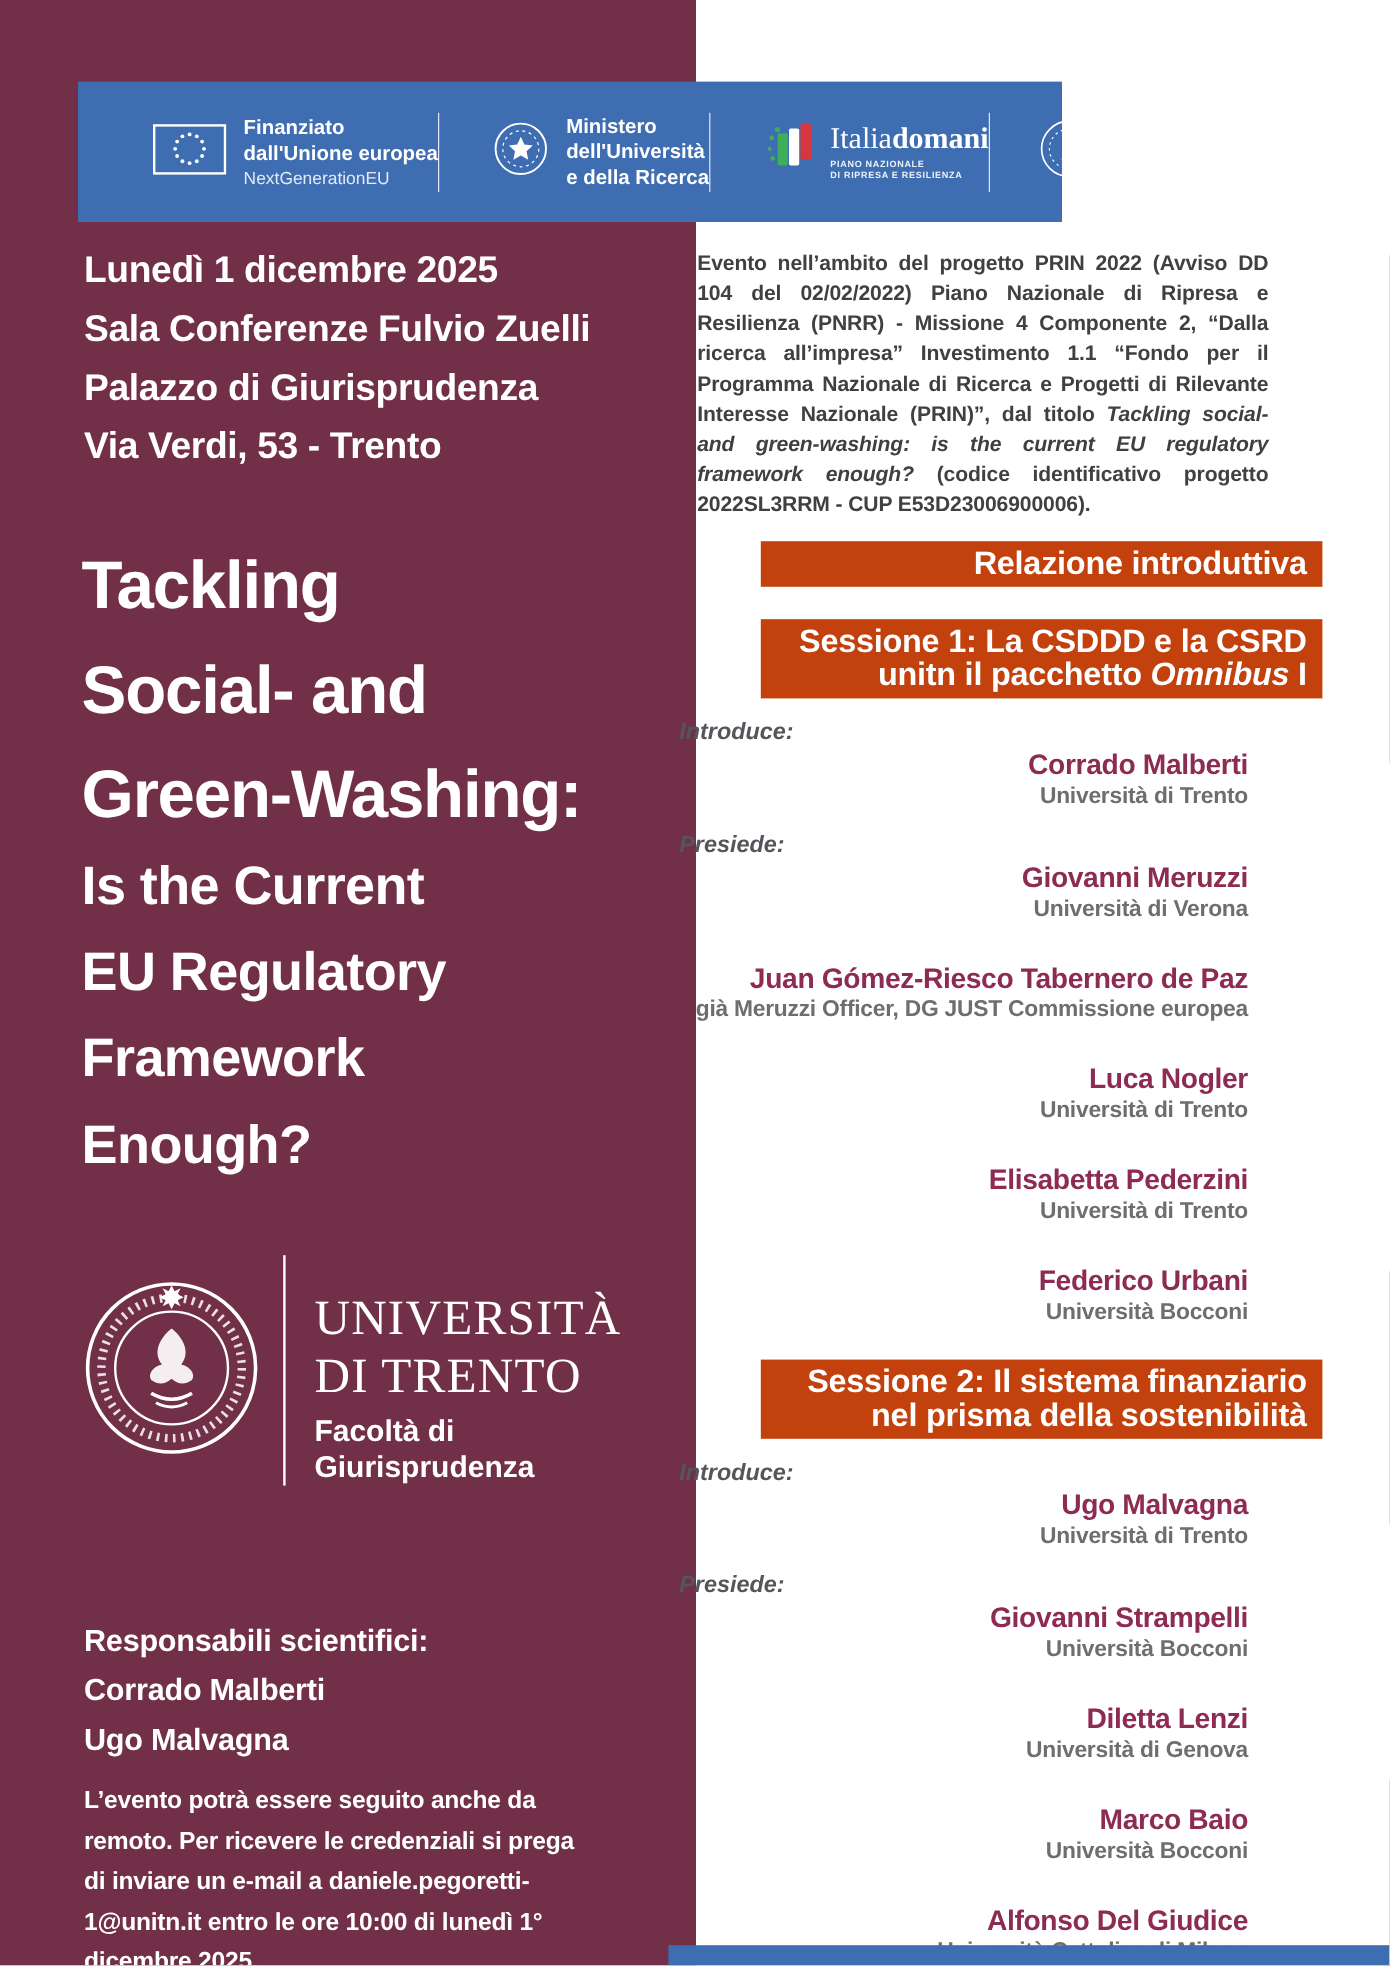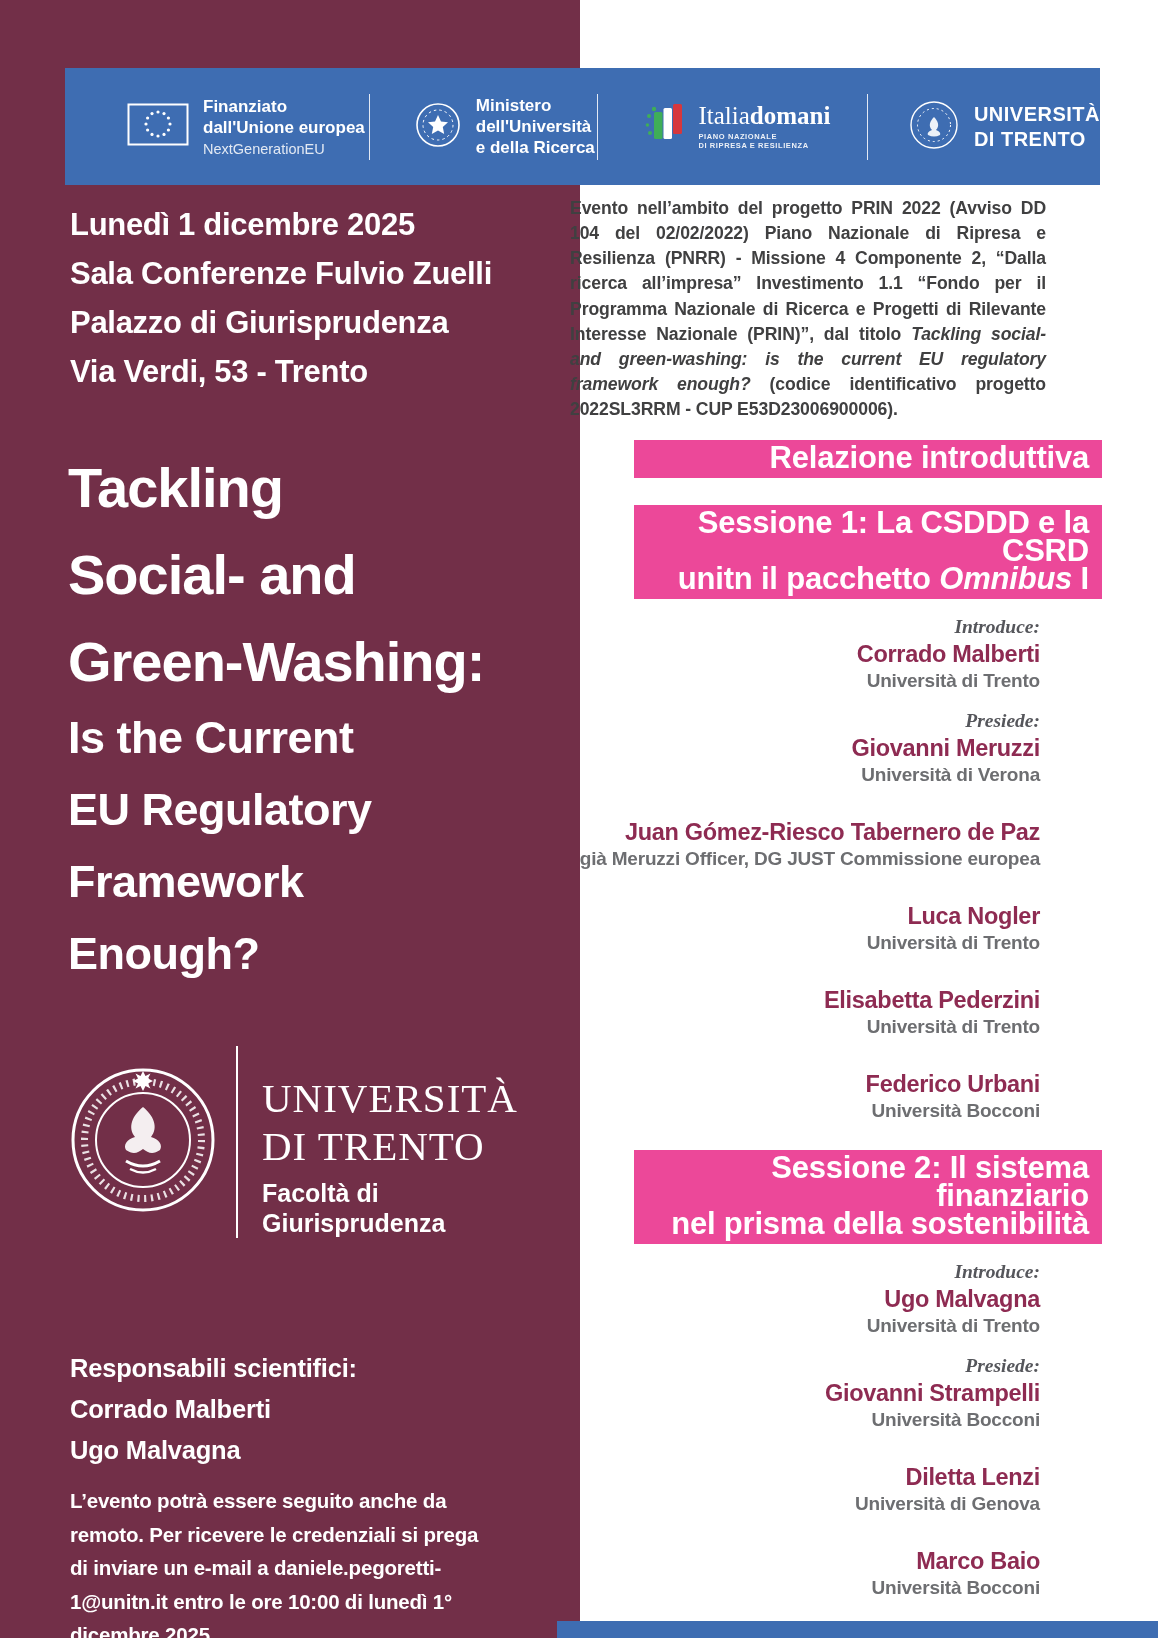--- a/index.html
+++ b/index.html
@@ -1,21 +1,21 @@
 <!DOCTYPE html>
 <html><head>
 <meta charset="utf-8">
 <style>
   html,body{margin:0;padding:0;background:#e8e8e8;}
   .page{position:relative;width:1158px;height:1638px;background:#ffffff;overflow:hidden;
         font-family:"Liberation Sans",sans-serif;margin:0 auto;}
   
   .left-col{position:absolute;left:0;top:0;width:580px;height:1638px;background:#722F48;z-index:1;}
   
-  .banner{position:absolute;left:65px;top:68px;width:1035px;height:117px;background:#3E6DB2;z-index:3;
+  .banner{position:absolute;left:65px;top:68px;width:820px;height:117px;background:#3E6DB2;z-index:3;
           display:flex;align-items:center;padding:0;box-sizing:border-box;color:#fff;}
   .lgroup{display:flex;align-items:center;gap:14px;}
   .lg1{margin-left:62px;width:250px;}
   .lg2{margin-left:44px;width:190px;}
   .lg3{margin-left:46px;width:230px;}
   .lg4{margin-left:40px;}
   .vsep{width:1px;height:66px;background:rgba(255,255,255,.85);flex:none;}
   .lg-text{font-size:17px;font-weight:700;line-height:21px;white-space:nowrap;}
   .lg-sub{font-size:14.5px;font-weight:400;opacity:.85;margin-top:3px;}
   .ita-word{font-family:"Liberation Serif",serif;font-size:25px;line-height:25px;white-space:nowrap;}
@@ -33,30 +33,30 @@
   .seal{flex:none;align-self:center;}
   .logo-vline{width:2px;background:#fff;margin-left:18px;margin-right:24px;}
   .unitn-name{font-family:"Liberation Serif",serif;font-size:41px;line-height:48px;letter-spacing:1px;white-space:nowrap;margin-top:28px;}
   .faculty{font-size:25px;font-weight:700;line-height:30px;margin-top:8px;}
   .organizers{position:absolute;left:70px;top:1348px;z-index:2;color:#fff;font-weight:700;
               font-size:25.5px;line-height:41px;letter-spacing:-.2px;}
   .remote-note{position:absolute;left:70px;top:1484px;width:420px;z-index:2;color:#fff;font-weight:700;
                font-size:20.5px;line-height:33.5px;letter-spacing:-.2px;}
   
   .right-col{position:absolute;left:566px;top:192px;width:536px;z-index:2;}
-  .intro{width:476px;margin:4px;color:#404041;font-size:17.6px;font-weight:700;line-height:1.43;
+  .intro{width:476px;margin:15px;color:#404041;font-size:17.6px;font-weight:700;line-height:1.43;
          text-align:justify;letter-spacing:-.1px;}
   .intro .it{font-style:italic;}
   .sessions{margin-top:18px;}
-  .band{margin-left:68px;margin-top:27px;background:#ec4899;color:#fff;font-weight:700;
-        font-size:31px;line-height:28px;text-align:right;padding:4px 13px 6px 8px;letter-spacing:-.2px;}
+  .band{margin-left:68px;margin-top:27px;background:#c2410c;color:#fff;font-weight:700;
+        font-size:27px;line-height:28px;text-align:right;padding:4px 13px 6px 8px;letter-spacing:-.2px;}
   .band:first-child{margin-top:0;}
   .band .it{font-style:italic;}
-  .lead{margin-top:16px;margin-right:62px;text-align:right;color:#55565B;
-        font-size:19.5px;font-weight:700;font-style:italic;line-height:24px;font-family:Liberation Serif, serif;}
+  .lead{margin-top:16px;margin-right:62px;text-align:left;color:#55565B;
+        font-size:19.5px;font-weight:700;font-style:italic;line-height:24px;}
   .speaker{margin-top:31px;margin-right:62px;text-align:right;}
   .lead + .speaker{margin-top:1px;}
   .band + .speaker{margin-top:13px;}
   .sp-name{color:#8E2B52;font-size:23.5px;font-weight:700;line-height:29px;letter-spacing:-.3px;}
   .sp-affil{color:#6D6E71;font-size:19px;font-weight:700;line-height:24px;letter-spacing:-.2px;}
   
   .bottom-bar{position:absolute;left:557px;top:1621px;width:601px;height:17px;background:#3E6DB2;z-index:2;}
 </style>
 </head>
 <body>

